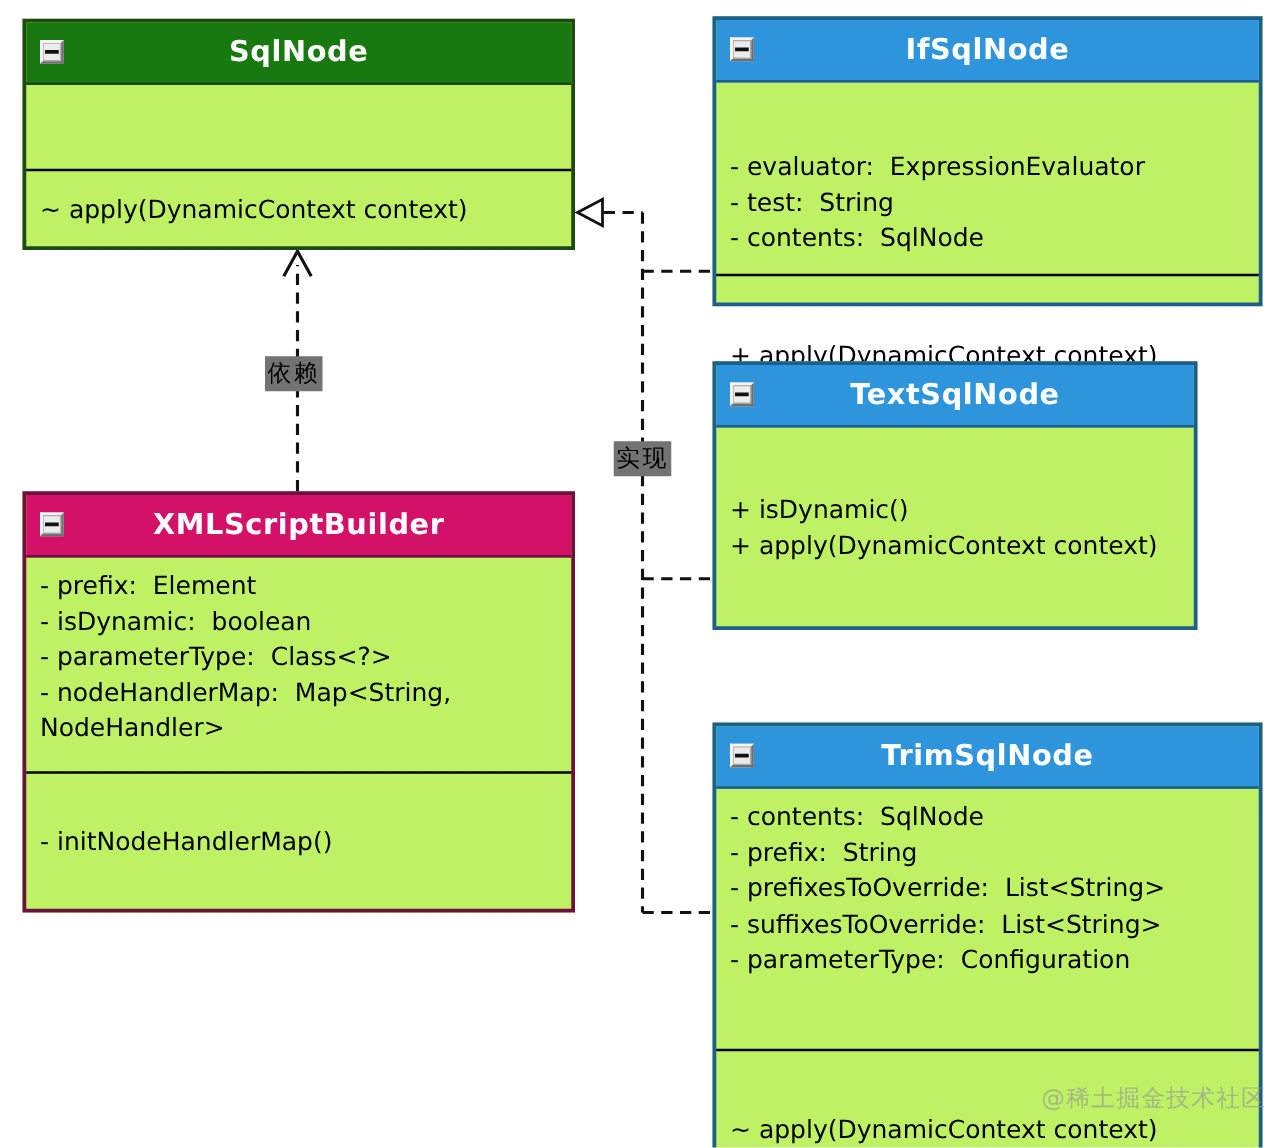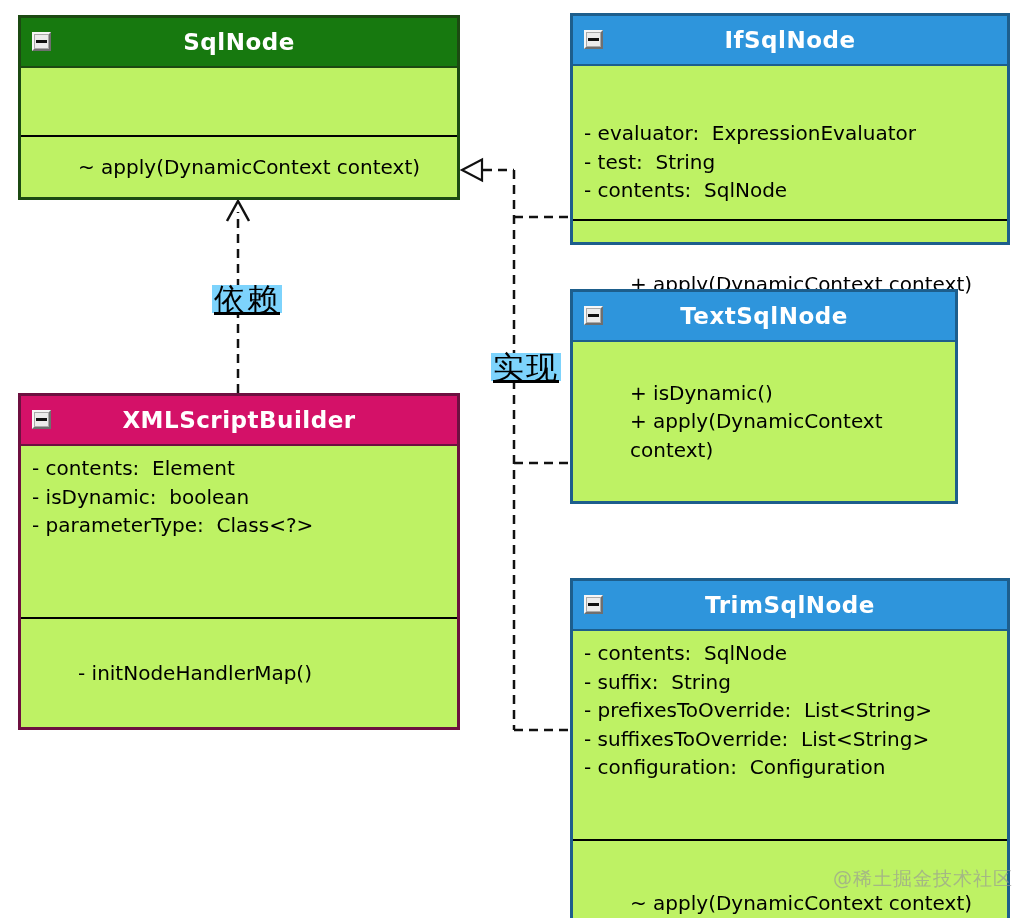--- a/index.html
+++ b/index.html
@@ -62,45 +62,43 @@
     flex: 0 0 auto;
     border-bottom: 2px solid #000000;
     padding: 8px 10px 4px 11px;
   }
   .methods {
     flex: 1 1 auto;
     display: flex;
     flex-direction: column;
     justify-content: center;
     padding: 4px 10px 4px 11px;
-    margin-left: 46px;
   }
   .member-line {
     font-size: 20px;
     line-height: 28.5px;
     color: #000000;
     white-space: pre-wrap;
   }
   
   svg.connectors {
     position: absolute;
     left: 0; top: 0;
     width: 1020px;
     height: 918px;
     pointer-events: none;
   }
   .edge-label {
     position: absolute;
-    background: #7dd3fc;
+    background: #737373;
     color: #000000;
-    font-size: 31px;
+    font-size: 19px;
     line-height: 26px;
     padding: 1px 2px;
     letter-spacing: 2px;
-    text-decoration: underline;
   }
   .watermark {
     position: absolute;
     left: 833px;
     top: 866px;
     font-size: 19px;
     color: rgba(150,150,150,0.65);
     letter-spacing: 1px;
     z-index: 5;
     white-space: nowrap;
@@ -175,41 +173,43 @@
 
   <div class="uml-class" id="c-trimsqlnode" style="left: 570px; top: 578px; width: 440px; height: 390px; --hdr: #2e95dc; --brd: #1d5e8c;">
     <div class="hdr">
       <span class="minbtn">
           <span class="minbar"></span>
         </span>
       <span class="title">TrimSqlNode</span>
     </div>
     <div class="attrs" style="height:210px;">
         <div class="member-line">- contents:  SqlNode</div>
-        <div class="member-line">- suffix:  String</div>
+        <div class="member-line">- prefix:  String</div>
         <div class="member-line">- prefixesToOverride:  List&lt;String&gt;</div>
         <div class="member-line">- suffixesToOverride:  List&lt;String&gt;</div>
-        <div class="member-line">- configuration:  Configuration</div>
+        <div class="member-line">- parameterType:  Configuration</div>
       </div>
     <div class="methods">
         <div class="member-line">~ apply(DynamicContext context)</div>
       </div>
   </div>
 
   <div class="uml-class" id="c-xmlscriptbuilder" style="left: 18px; top: 393px; width: 442px; height: 337px; justify-content: space-between; --hdr: #d41168; --brd: #6d1040;">
     <div class="hdr">
       <span class="minbtn">
           <span class="minbar"></span>
         </span>
       <span class="title">XMLScriptBuilder</span>
     </div>
     <div class="attrs" style="height:173px;">
-        <div class="member-line">- contents:  Element</div>
+        <div class="member-line">- prefix:  Element</div>
         <div class="member-line">- isDynamic:  boolean</div>
         <div class="member-line">- parameterType:  Class&lt;?&gt;</div>
+        <div class="member-line">- nodeHandlerMap:  Map&lt;String,
+NodeHandler&gt;</div>
       </div>
     <div class="methods">
         <div class="member-line">- initNodeHandlerMap()</div>
       </div>
   </div>
 
   <div class="watermark">@稀土掘金技术社区</div>
 
 </div>
 

